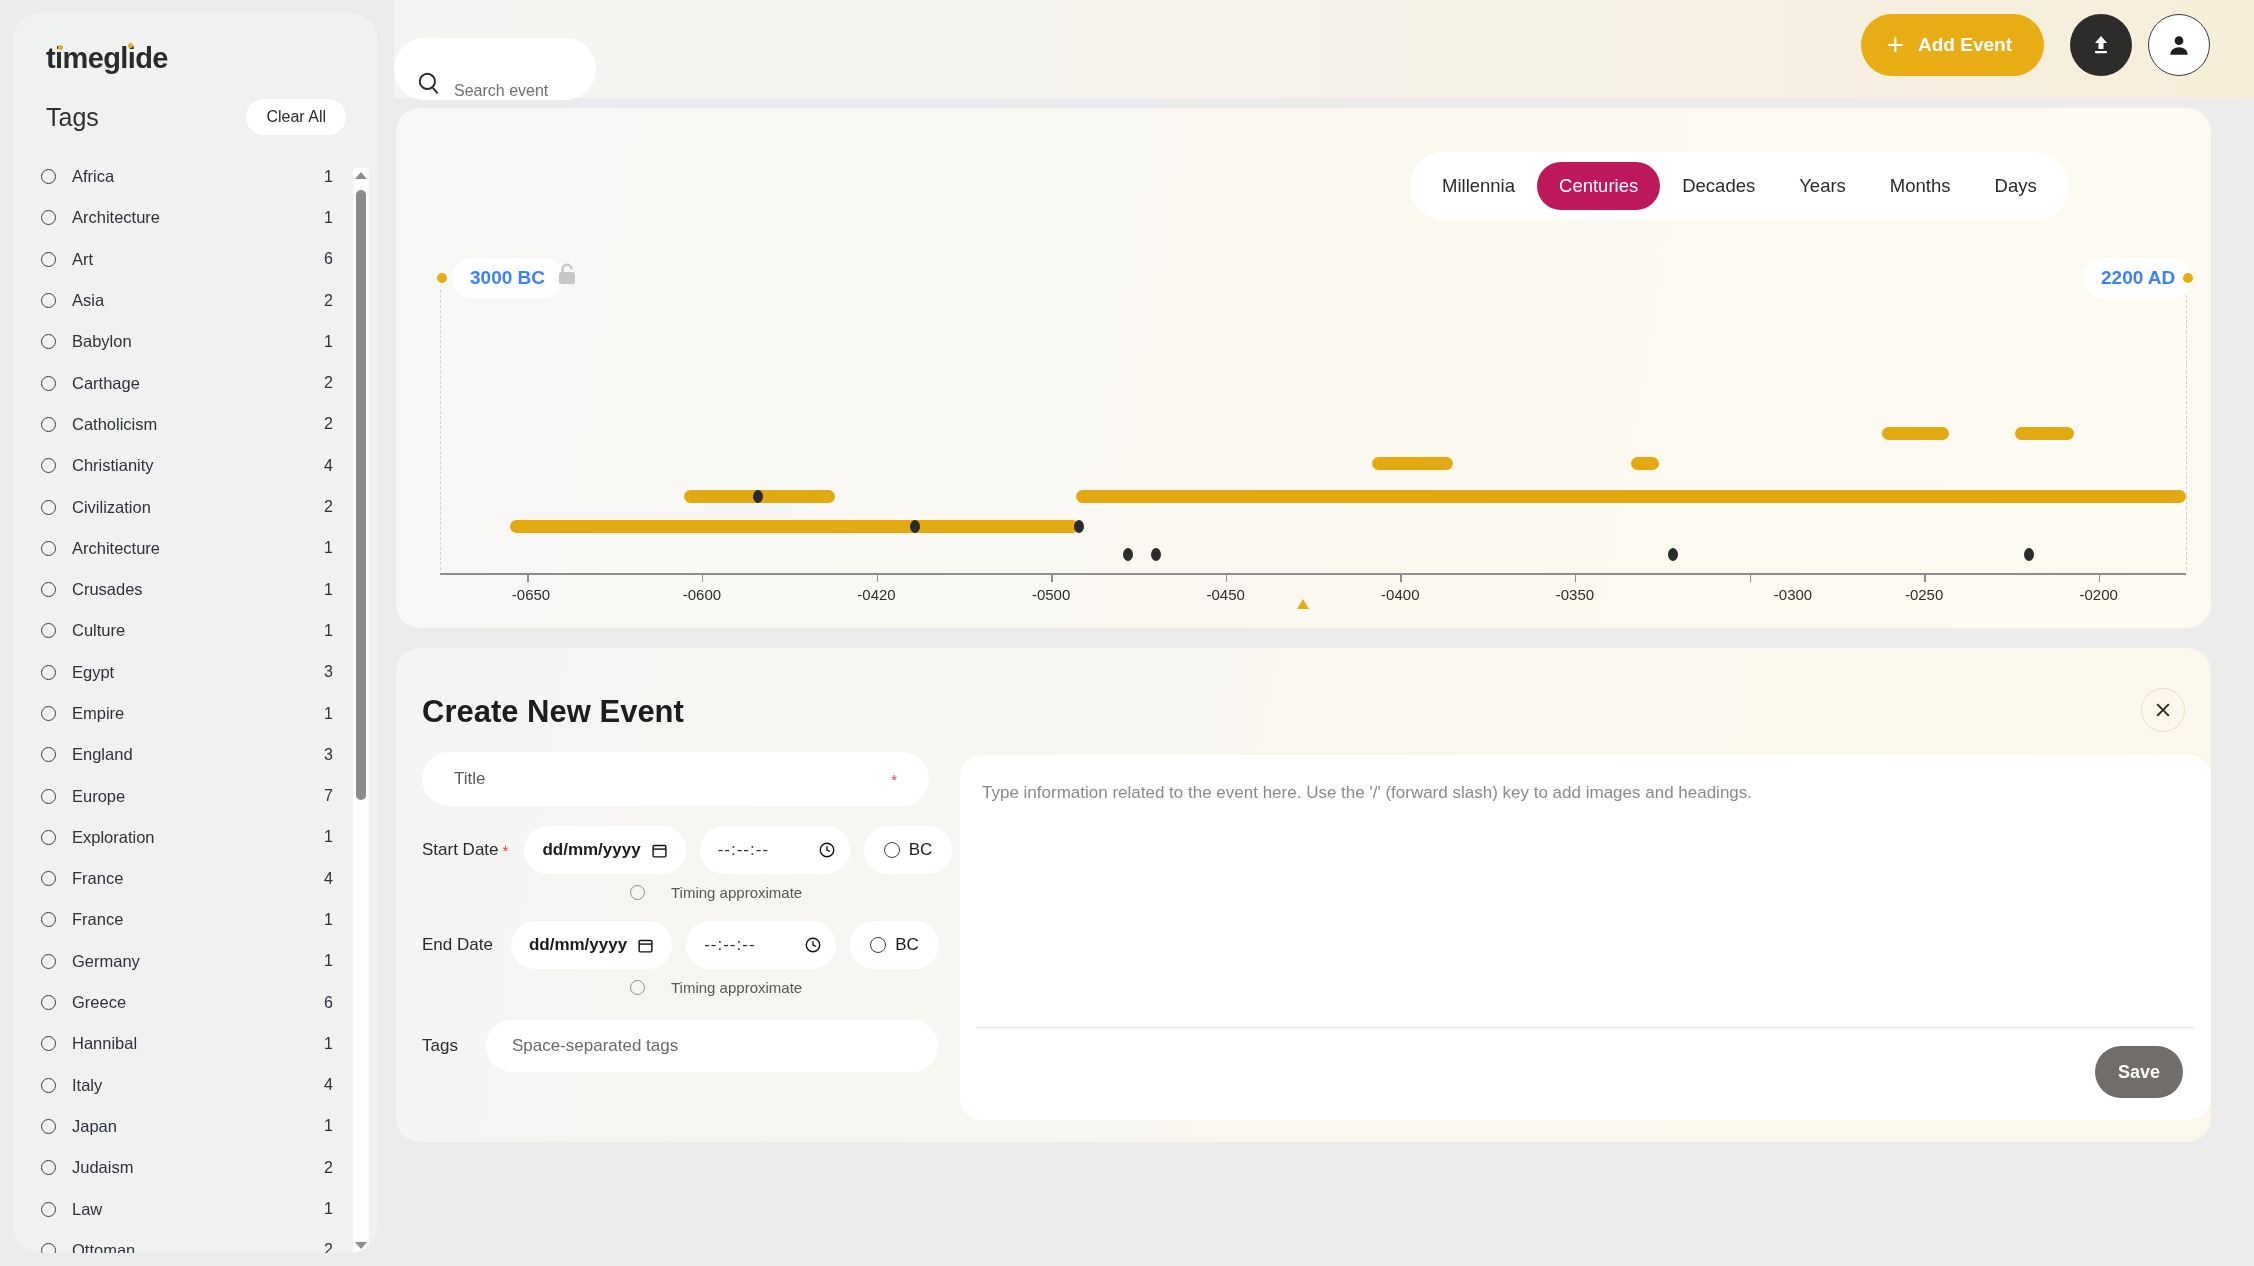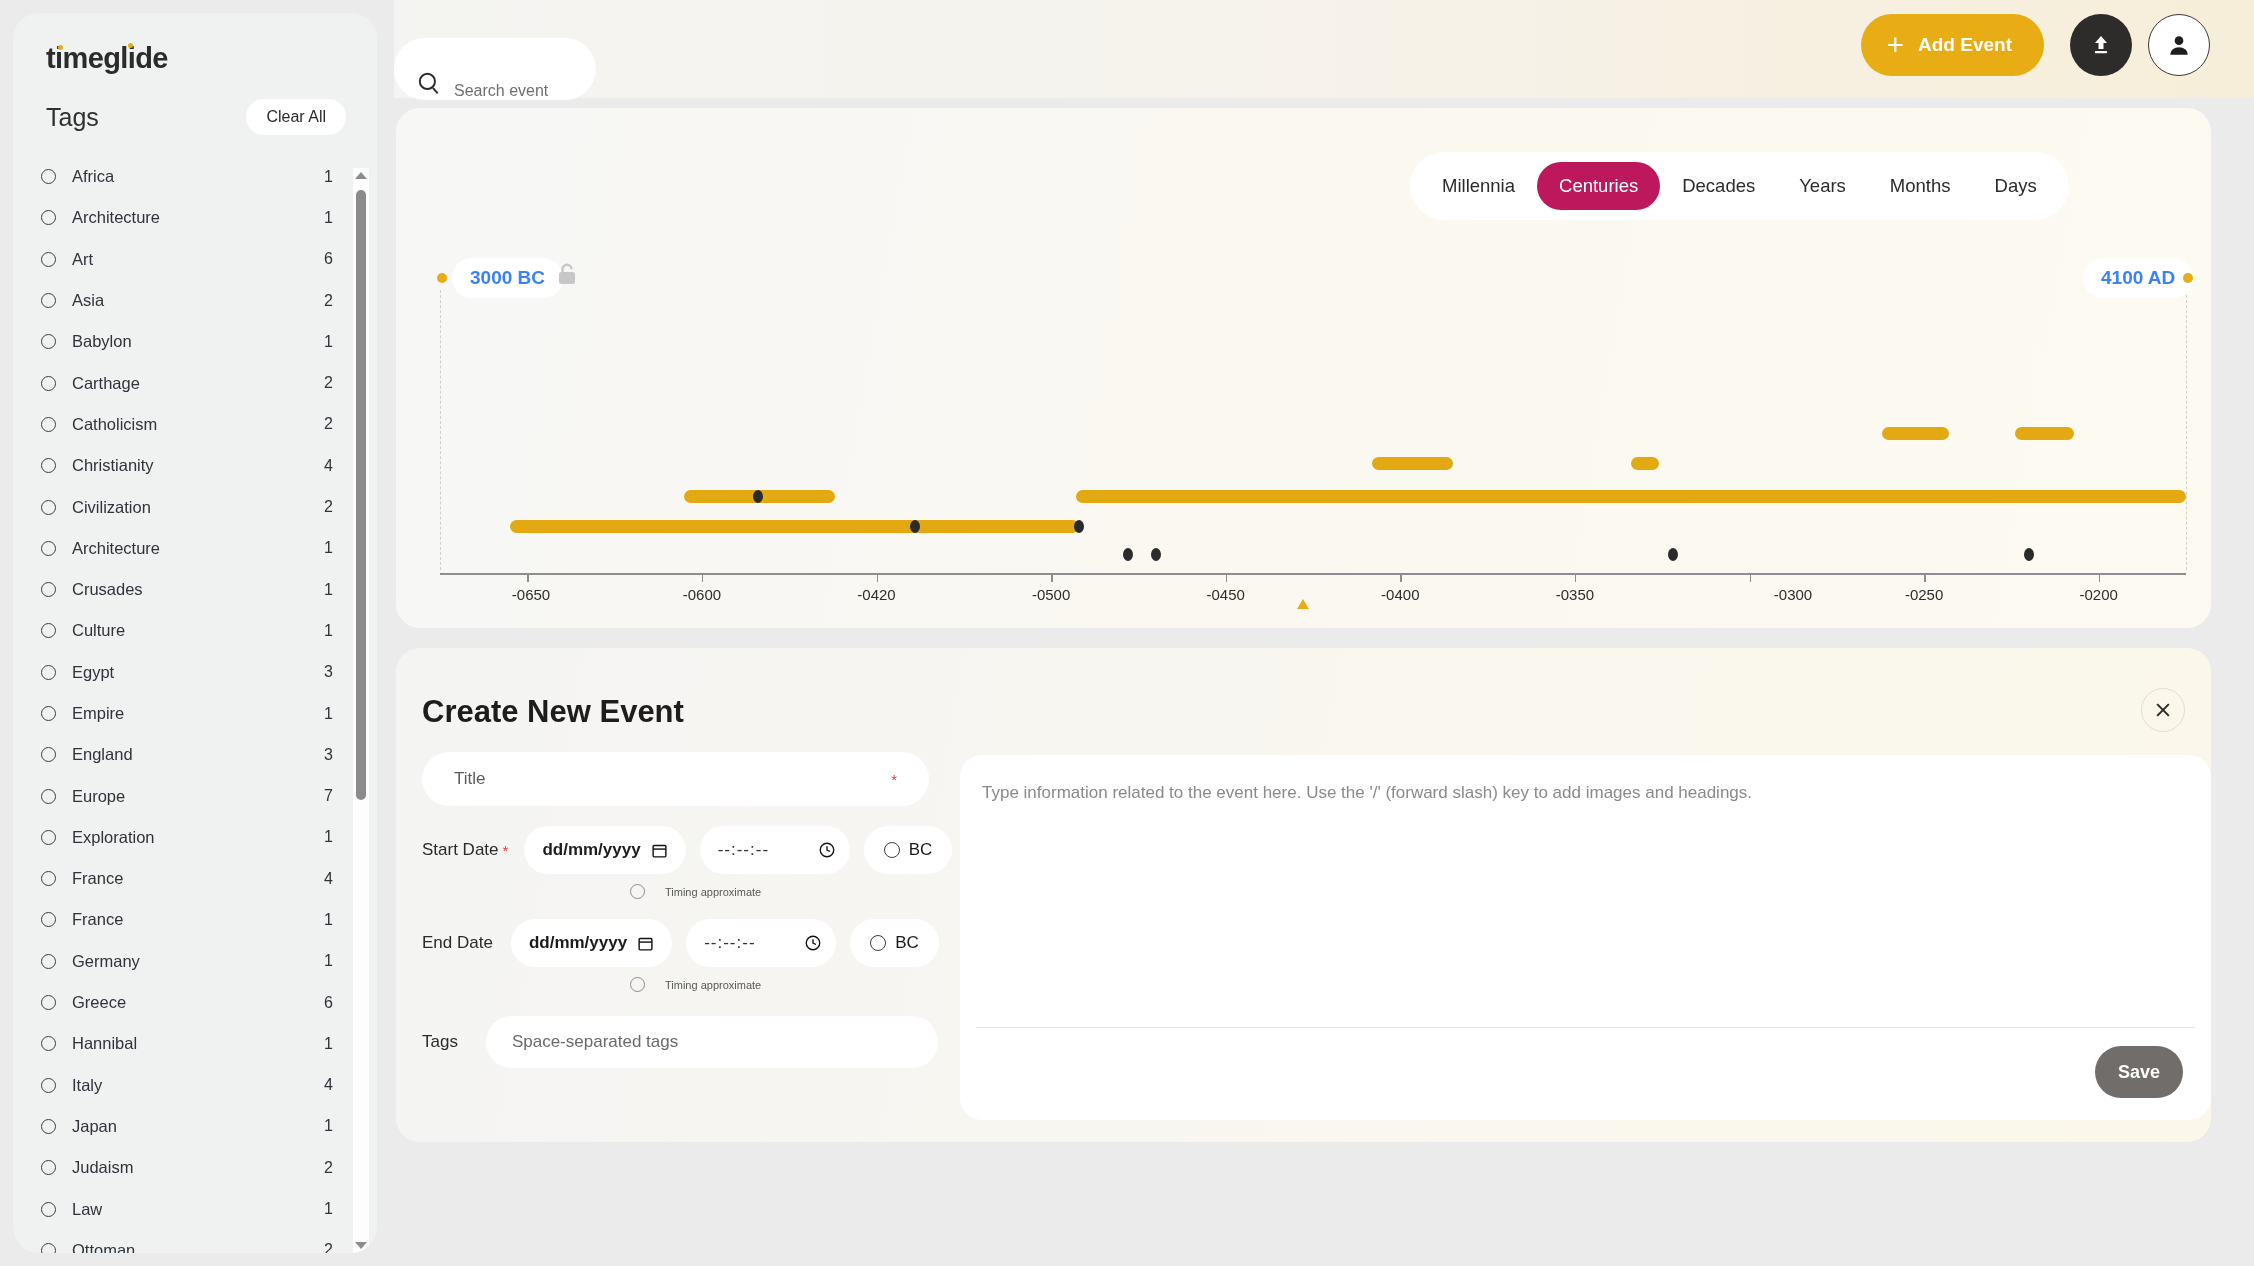--- a/index.html
+++ b/index.html
@@ -223,22 +223,22 @@
   .bc-pill {
     background: #ffffff; border-radius: 24px; height: 48px;
     display: flex; align-items: center; gap: 9px; padding: 0 20px;
     font-size: 17px; color: #1c1c1c;
   }
   .radio-o {
     width: 16px; height: 16px; border-radius: 50%;
     border: 1.8px solid #3a3f47; flex: 0 0 auto;
   }
   .approx-row {
-    display: flex; align-items: center; gap: 20px;
-    font-size: 11px; color: #585858; margin-top: 10px;
+    display: flex; align-items: center; gap: 26px;
+    font-size: 15px; color: #585858; margin-top: 10px;
   }
   .approx-row .radio-o { border-color: #8d8d8d; width: 15px; height: 15px; }
   .tags-row { display: flex; align-items: center; margin-top: 24px; }
   .tags-input {
     background: #ffffff; border: none; border-radius: 26px;
     height: 52px; width: 452px; padding: 0 26px; font-size: 17px;
     color: #6a6a6a; font-family: "Liberation Sans", sans-serif; outline: none;
     display: flex; align-items: center;
   }
 
@@ -479,21 +479,21 @@
     <span>3000 BC</span>
   </div>
   <span class="lock-icon">
     <svg width="22" height="24" viewBox="0 0 22 24" fill="#c7c7c7">
       <rect x="3" y="10" width="16" height="12" rx="2.5"></rect>
       <path d="M6.5 10 V7.2 a4.5 4.5 0 0 1 9 0" fill="none" stroke="#c7c7c7" stroke-width="2.4"></path>
     </svg>
   </span>
 
   <div class="range-pill" style="left:2083px;top:258px;">
-    <span>4100 AD</span>
+    <span>2200 AD</span>
   </div>
   <div class="range-dot" style="left:2183px;top:273px;"></div>
 
   <div id="timeline-graphics">
       <div class="bar" style="left: 509.84px; width: 569.196px; top: 520px;"></div>
       <div class="bar" style="left: 684.44px; width: 150.156px; top: 490px;"></div>
       <div class="bar" style="left: 1075.54px; width: 1110.46px; top: 490px;"></div>
       <div class="bar" style="left: 1372.36px; width: 80.316px; top: 457px;"></div>
       <div class="bar" style="left: 1630.77px; width: 27.936px; top: 457px;"></div>
       <div class="bar" style="left: 1882.2px; width: 66.348px; top: 427px;"></div>

